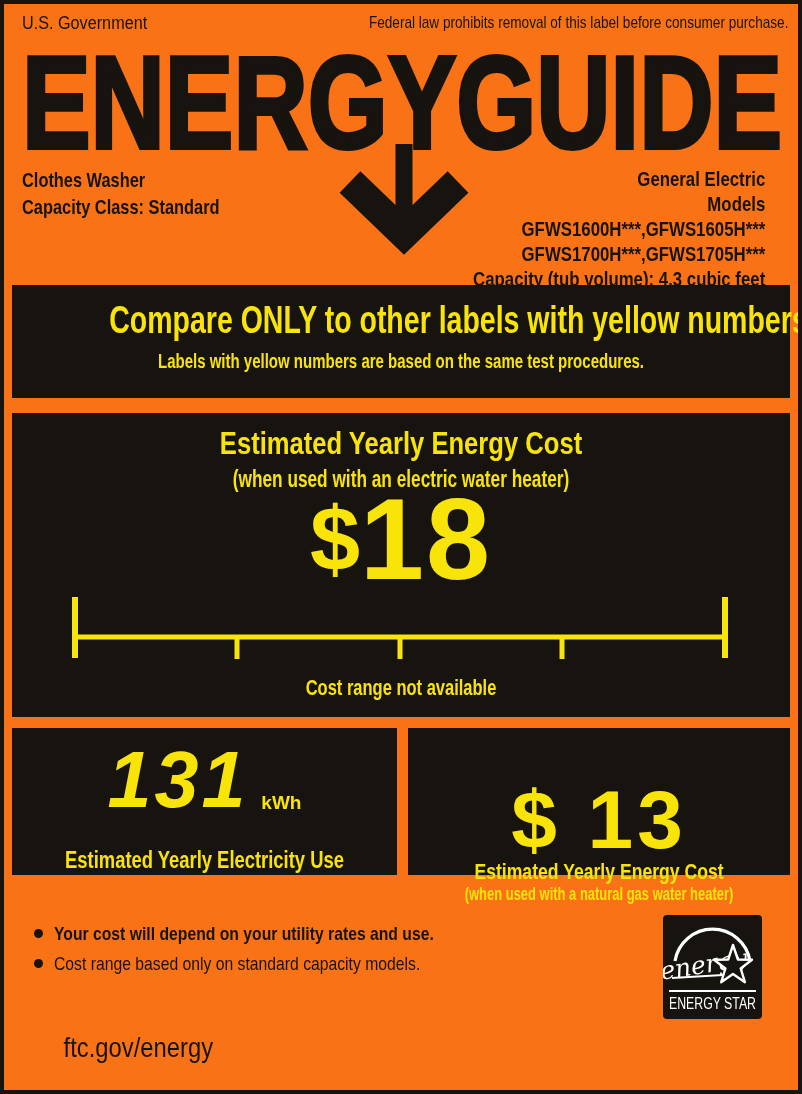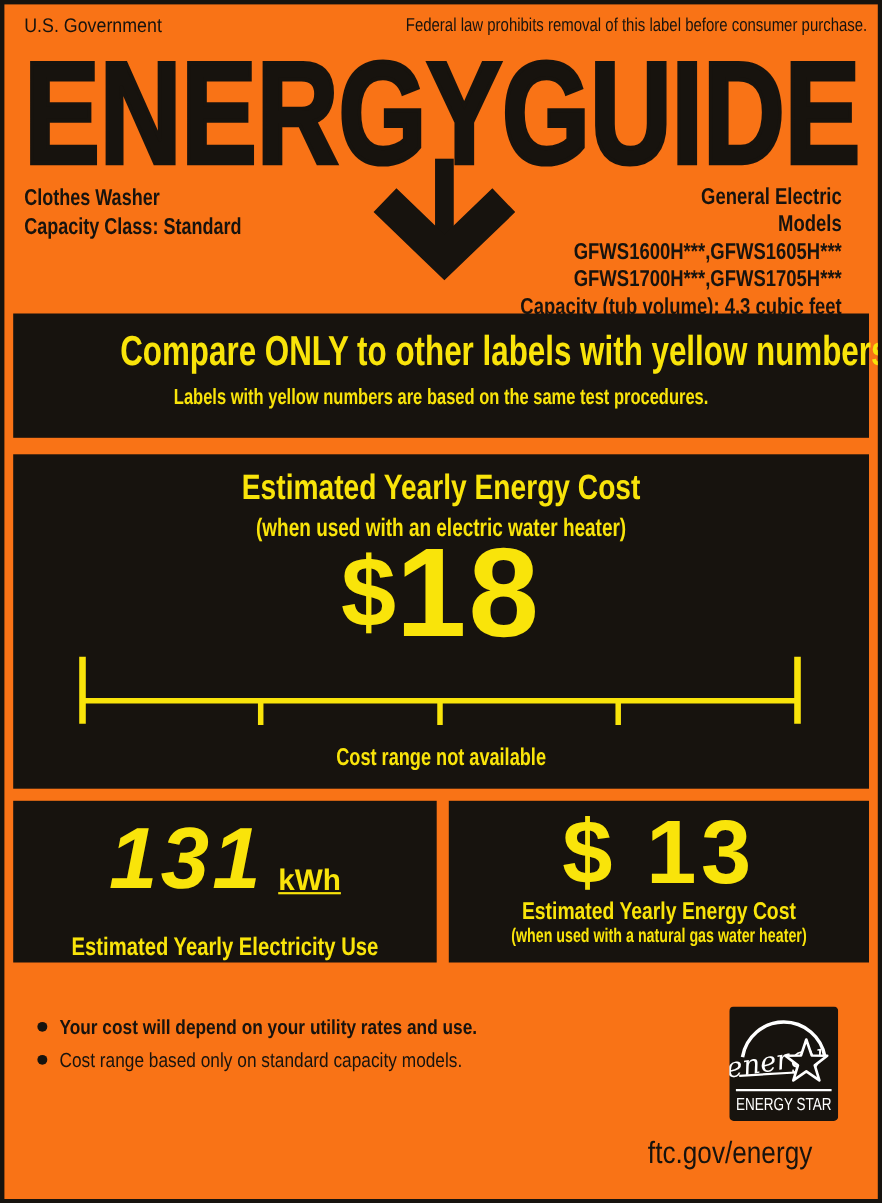--- a/index.html
+++ b/index.html
@@ -33,35 +33,35 @@
   .amount{position:absolute;top:69px;left:0;right:0;text-align:center;line-height:115px;font-weight:bold;}
   .amount .cur{font-size:90px;vertical-align:9px;}
   .amount .val{font-size:115px;letter-spacing:2px;}
   .scale-svg{position:absolute;left:0;top:168px;}
   .range-note{position:absolute;top:262px;left:0;right:0;font-size:22px;font-weight:bold;white-space:nowrap;}
 
   .elec-box{top:724px;height:147px;left:8px;width:385px;}
   .gas-box{top:724px;height:147px;left:404px;width:382px;}
   .elec-val-row{padding-top:16px;line-height:72px;font-weight:bold;}
   .elec-val{font-size:79px;letter-spacing:3px;font-style:italic;}
-  .elec-unit{font-size:27px;vertical-align:-2px;margin-left:13px;text-decoration:underline;}
+  .elec-unit{font-size:19px;vertical-align:-2px;margin-left:13px;}
   .elec-label{margin-top:8px;font-size:23px;font-weight:bold;white-space:nowrap;}
-  .gas-val{padding-top:12px;line-height:72px;font-size:82px;font-weight:bold;letter-spacing:4px;}
+  .gas-val{padding-top:12px;line-height:72px;font-size:82px;font-weight:bold;letter-spacing:4px;margin-top:44px;}
   .gas-label{margin-top:4px;font-size:22px;line-height:24px;font-weight:bold;white-space:nowrap;}
   .gas-cond{margin-top:1px;font-size:18px;line-height:19px;font-weight:bold;white-space:nowrap;}
 
   .footnotes{left:30px;top:915px;width:740px;}
   .fn-item{display:flex;align-items:flex-start;margin-bottom:1px;}
   .fn-bullet{flex:0 0 9px;width:9px;height:9px;border-radius:50%;background:#17130e;margin:10px 11px 0 0;}
   .fn-text{font-size:18.5px;line-height:29px;width:725px;transform:scaleX(.85);transform-origin:0 0;}
   .fn-bold{font-weight:bold;}
 
   .estar-svg{left:659px;top:911px;}
 
-  .footer-url{left:0;right:0;top:1028px;text-align:right;font-size:28px;}
+  .footer-url{left:0;right:0;top:1028px;text-align:left;font-size:28px;}
 </style>
 </head>
 <body>
 
 <div class="label">
 
   <div class="abs hdr-left sq90 o-l">U.S. Government</div>
   <div class="abs hdr-right sq80 o-r">Federal law prohibits removal of this label before consumer purchase.</div>
 
   <svg class="abs logo-svg" width="774" height="118" viewBox="0 0 774 118">

